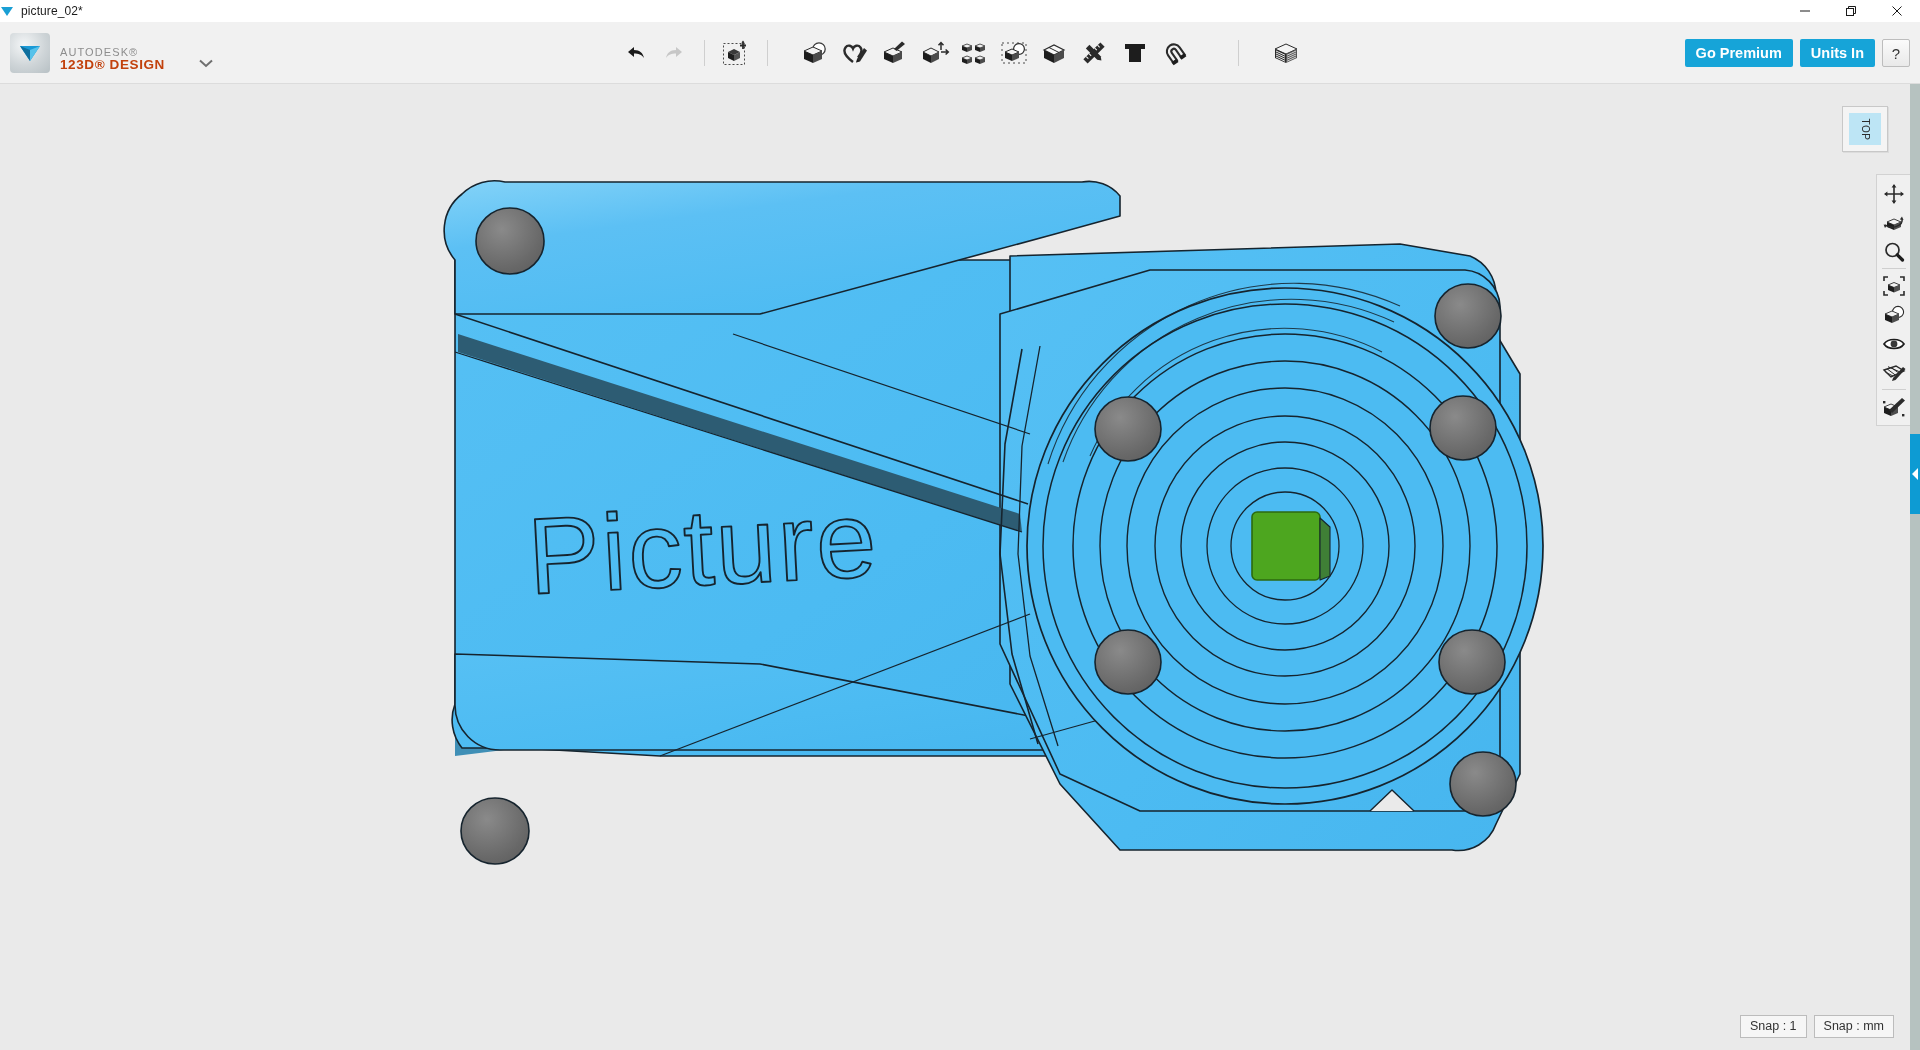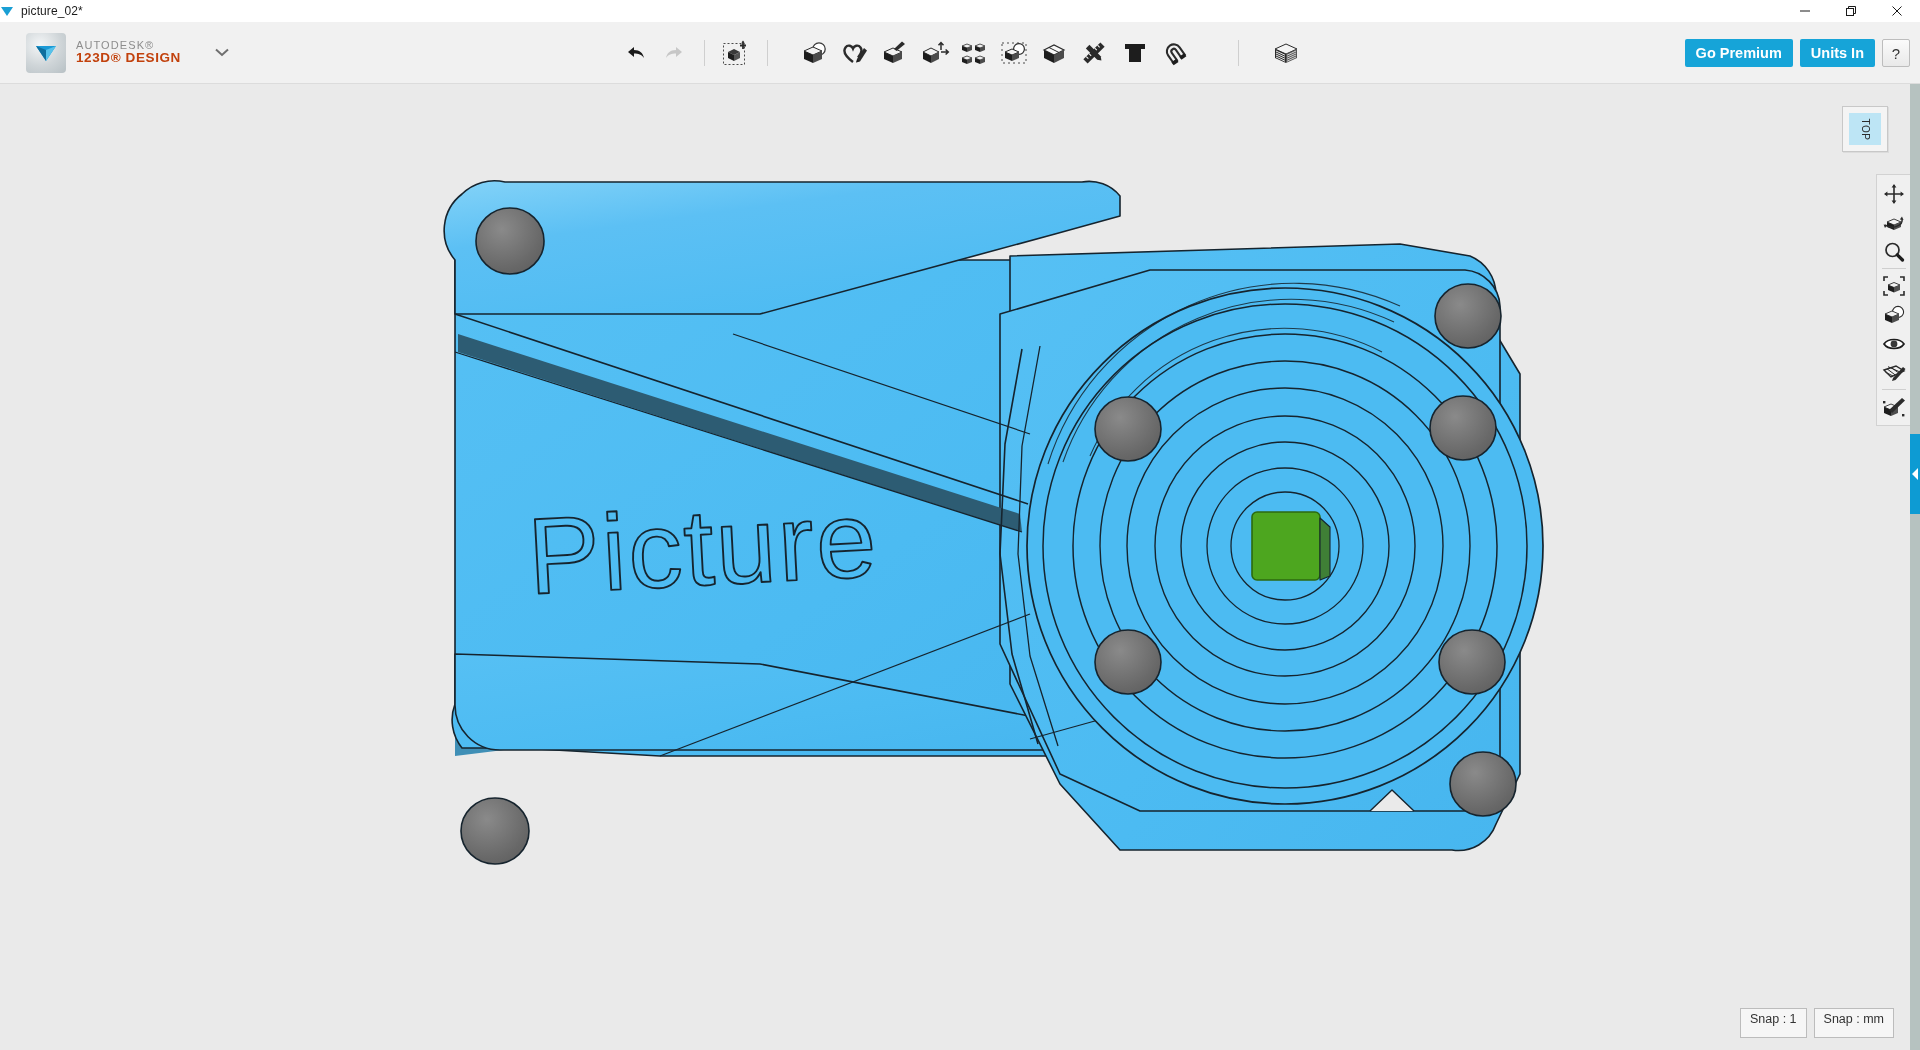--- a/index.html
+++ b/index.html
@@ -29,21 +29,21 @@
   }
   .win-btn svg { display:block; }
 
   
   #appheader {
     position: absolute; left: 0; top: 22px; width: 1920px; height: 62px;
     background: #f1f1f1;
     border-bottom: 1px solid #dcdcdc;
     display: flex; align-items: center;
   }
-  #brand { display: flex; align-items: center; padding-left: 26px; gap: 10px; }
+  #brand { display: flex; align-items: flex-end; padding-left: 10px; gap: 10px; }
   #brand-logo {
     width: 40px; height: 40px; border-radius: 4px;
     background: radial-gradient(circle at 35% 30%, #f4f6f7 0%, #cfd5d8 55%, #b7c0c4 100%);
     display: flex; align-items: center; justify-content: center;
   }
   #brand-text { line-height: 1.05; }
   #brand-text .l1 {
     font-size: 11px; color: #8d8d8d; letter-spacing: 1.1px; font-weight: 400;
   }
   #brand-text .l2 {
@@ -151,21 +151,21 @@
 
   
   #statusbar {
     position: absolute; right: 26px; bottom: 12px;
     display: flex; gap: 7px;
   }
   .status-chip {
     border: 1px solid #bcbcbc;
     background: #f6f6f6;
     font-size: 12.5px; color: #333;
-    padding: 3px 9px 11px 9px;
+    padding: 3px 9px 4px 9px;
     min-width: 62px;
     text-align: center;
     font-family: "Liberation Sans", sans-serif;
   }
 </style>
 </head>
 <body>
 
 <div id="titlebar">
   <div class="tb-left">

